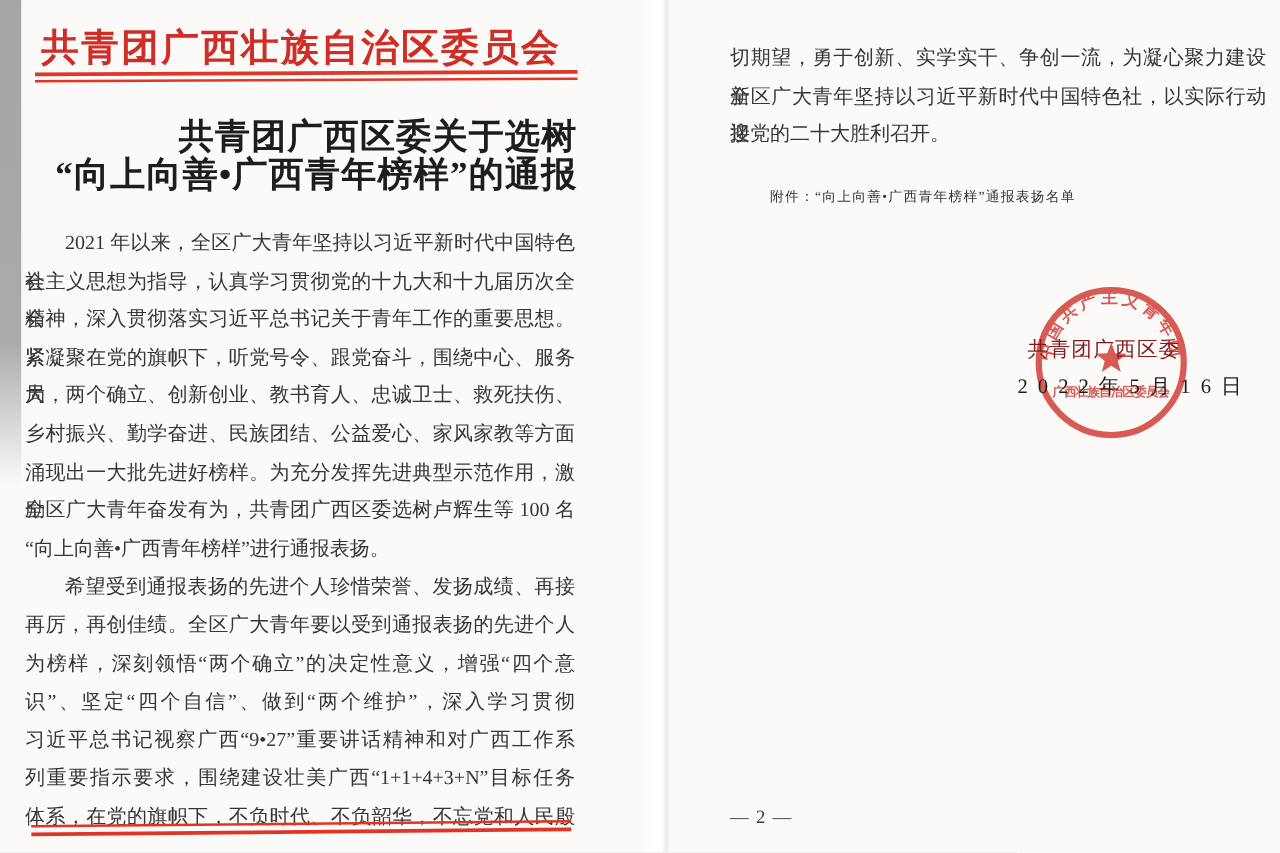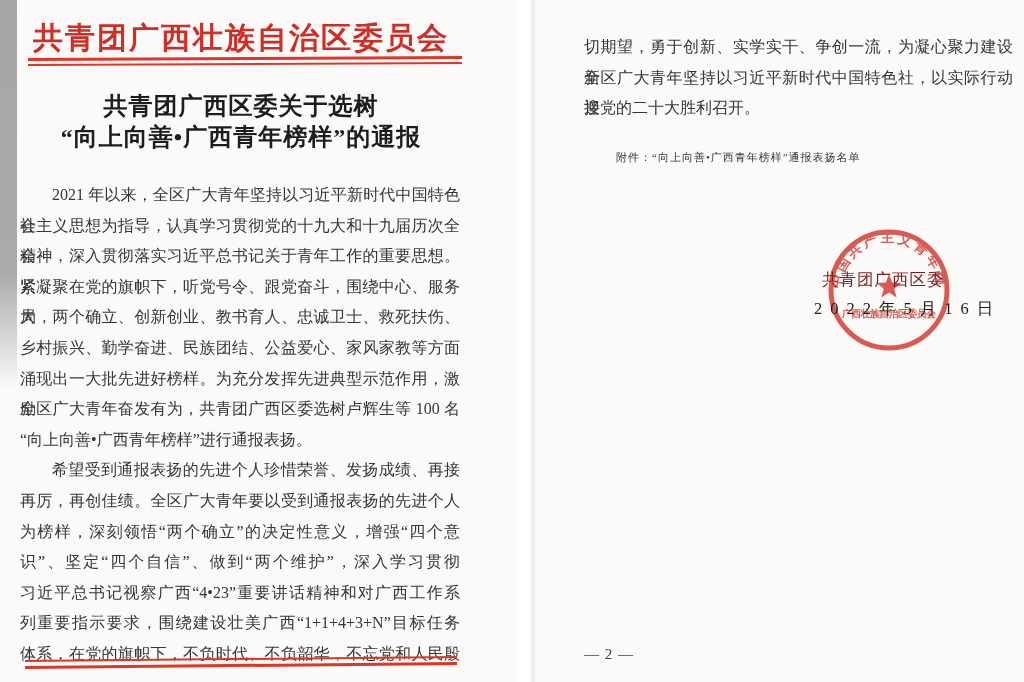--- a/index.html
+++ b/index.html
@@ -47,22 +47,22 @@
     left: 28px; top: 57px;
     width: 434px; height: 3px;
     border-top: 3.5px solid #df3628;
     border-bottom: 2px solid #df3628;
     transform: rotate(-0.25deg);
   }
   .doc-title {
     position: absolute;
     left: 20px;
     width: 442px;
-    text-align: center;
-    font-size: 24px;
+    text-align: right;
+    font-size: 28px;
     font-weight: bold;
     color: #1d1d1d;
     letter-spacing: 1px;
     white-space: nowrap;
   }
   .doc-title.l1 { top: 90px; }
   .doc-title.l2 { top: 121px; }
   .body-block {
     position: absolute;
     font-size: 16px;
@@ -152,21 +152,21 @@
         <div class="bodyline fill">紧凝聚在党的旗帜下，听党号令、跟党奋斗，围绕中心、服务大</div>
         <div class="bodyline fill">局，两个确立、创新创业、教书育人、忠诚卫士、救死扶伤、</div>
         <div class="bodyline fill">乡村振兴、勤学奋进、民族团结、公益爱心、家风家教等方面</div>
         <div class="bodyline fill">涌现出一大批先进好榜样。为充分发挥先进典型示范作用，激励</div>
         <div class="bodyline fill">全区广大青年奋发有为，共青团广西区委选树卢辉生等 100 名</div>
         <div class="bodyline">“向上向善•广西青年榜样”进行通报表扬。</div>
         <div class="bodyline indent fill">希望受到通报表扬的先进个人珍惜荣誉、发扬成绩、再接</div>
         <div class="bodyline fill">再厉，再创佳绩。全区广大青年要以受到通报表扬的先进个人</div>
         <div class="bodyline fill">为榜样，深刻领悟“两个确立”的决定性意义，增强“四个意</div>
         <div class="bodyline fill">识”、坚定“四个自信”、做到“两个维护”，深入学习贯彻</div>
-        <div class="bodyline fill">习近平总书记视察广西“4•23”重要讲话精神和对广西工作系</div>
+        <div class="bodyline fill">习近平总书记视察广西“9•27”重要讲话精神和对广西工作系</div>
         <div class="bodyline fill">列重要指示要求，围绕建设壮美广西“1+1+4+3+N”目标任务</div>
         <div class="bodyline fill">体系，在党的旗帜下，不负时代、不负韶华，不忘党和人民殷</div>
       </div>
     <div class="red-rule-bottom"></div>
   </div>
 
   <div>
     <div class="body-block right">
         <div class="bodyline fill">切期望，勇于创新、实学实干、争创一流，为凝心聚力建设新</div>
         <div class="bodyline fill">全区广大青年坚持以习近平新时代中国特色社，以实际行动迎</div>

